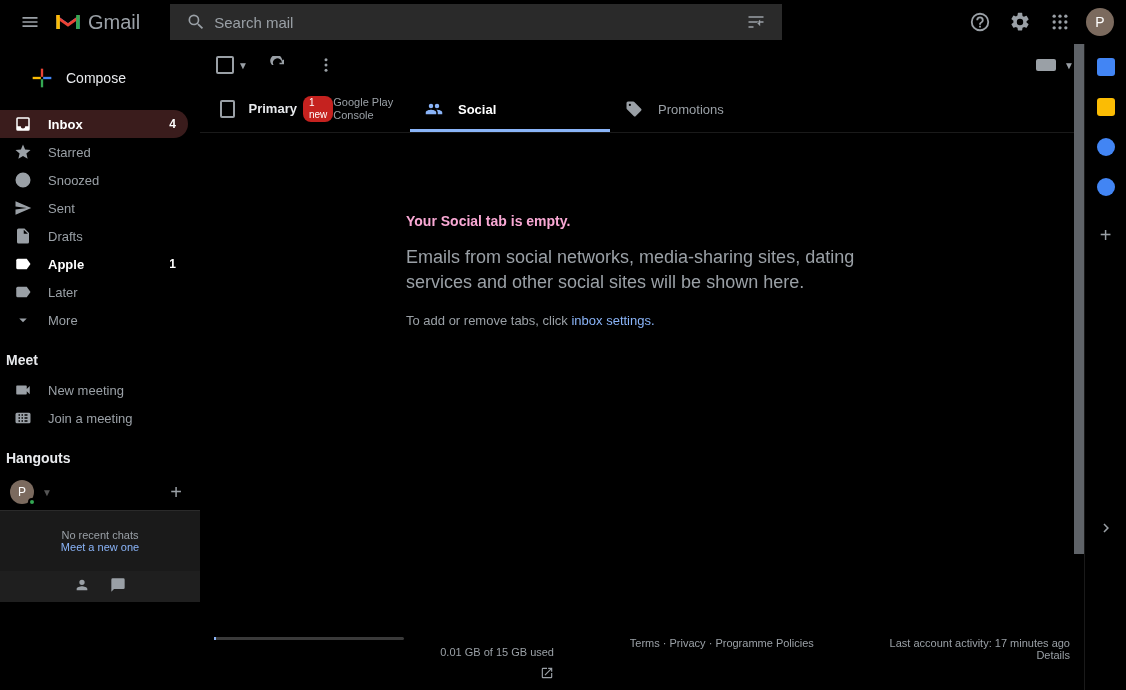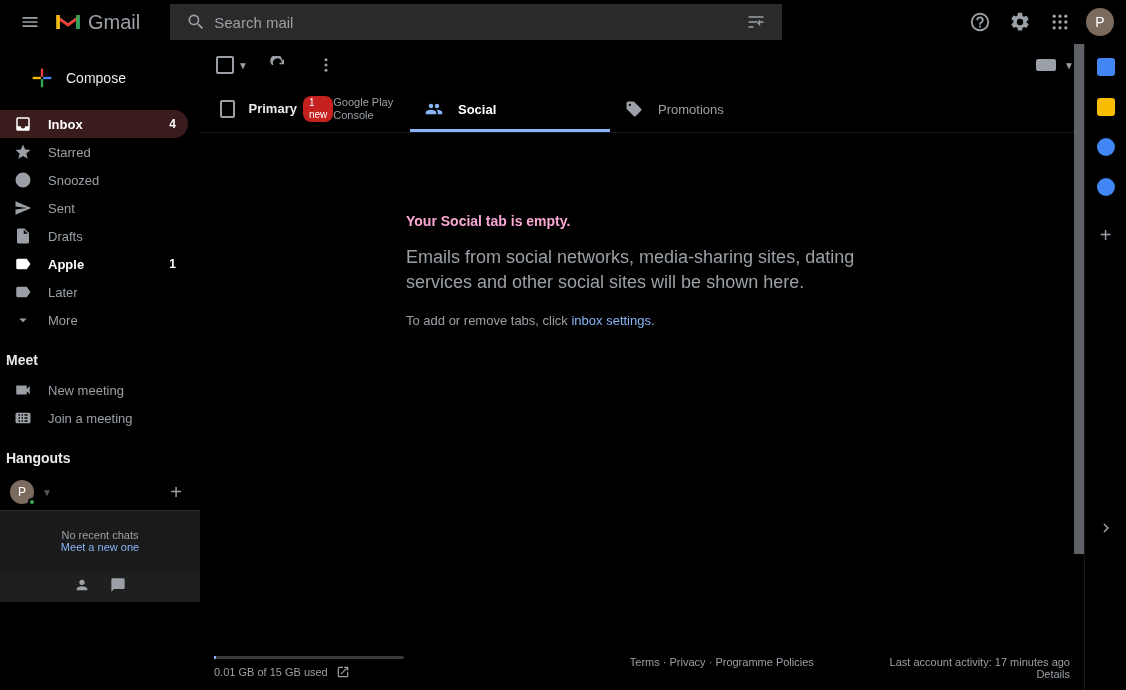--- a/index.html
+++ b/index.html
@@ -238,21 +238,21 @@
   .empty-desc{color:#9aa0a6;font-size:18px;max-width:460px;line-height:1.4;margin-bottom:18px;margin-top:16px;}
   .empty-hint{color:#9aa0a6;font-size:13px;}
   .empty-hint a{color:#8ab4f8;cursor:pointer;}
   
   .footer{
     display:flex;align-items:flex-start;padding:10px 14px;font-size:11px;color:#9aa0a6;
   }
   .storage-bar{width:190px;height:3px;background:#3a3a3a;border-radius:2px;margin-bottom:6px;position:relative;}
   .storage-bar::before{content:'';position:absolute;left:0;top:0;height:3px;width:2px;background:#8ab4f8;}
   .footer-left{width:340px;}
-  .footer-storage{display:flex;align-items:center;gap:8px;}
+  .footer-storage{display:flex;align-items:flex-end;gap:8px;flex-direction:column;}
   .footer-center{flex:1;text-align:center;}
   .footer-center a{color:#9aa0a6;cursor:pointer;}
   .footer-right{text-align:right;}
   .footer-right .details{color:#9aa0a6;cursor:pointer;}
   .open-icon{display:inline-flex;}
   
   .scrollbar-track{
     position:absolute; right:0; top:0; width:10px; height:510px;
     background:#2a2a2a;
   }

